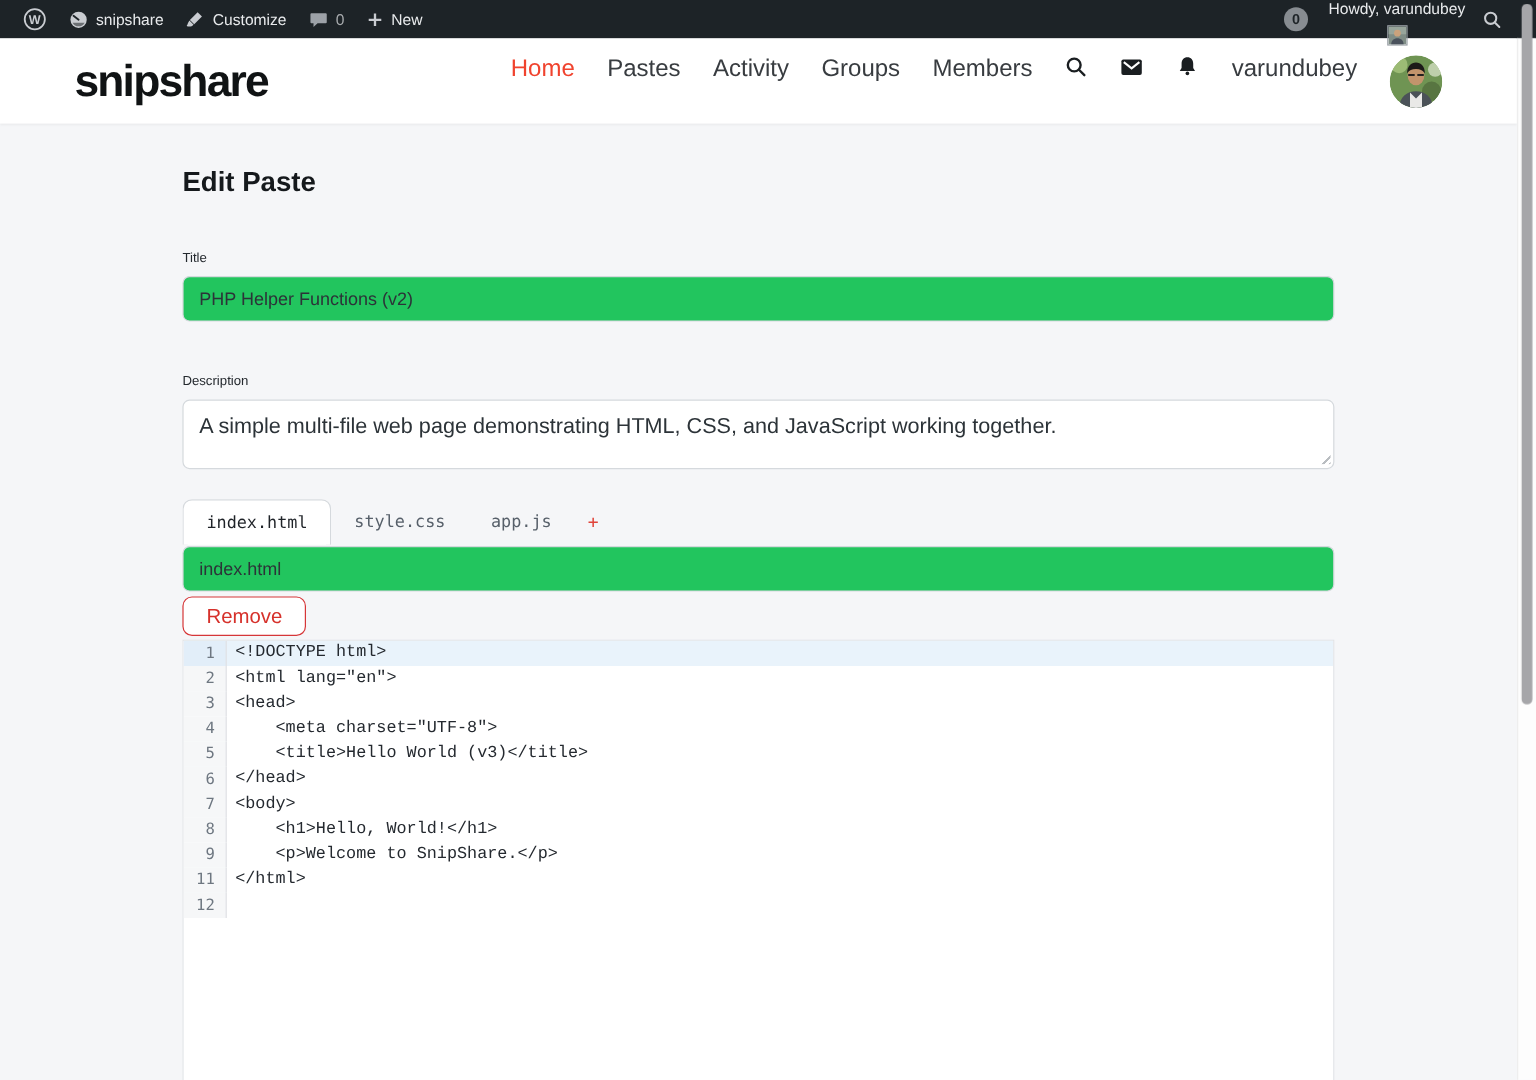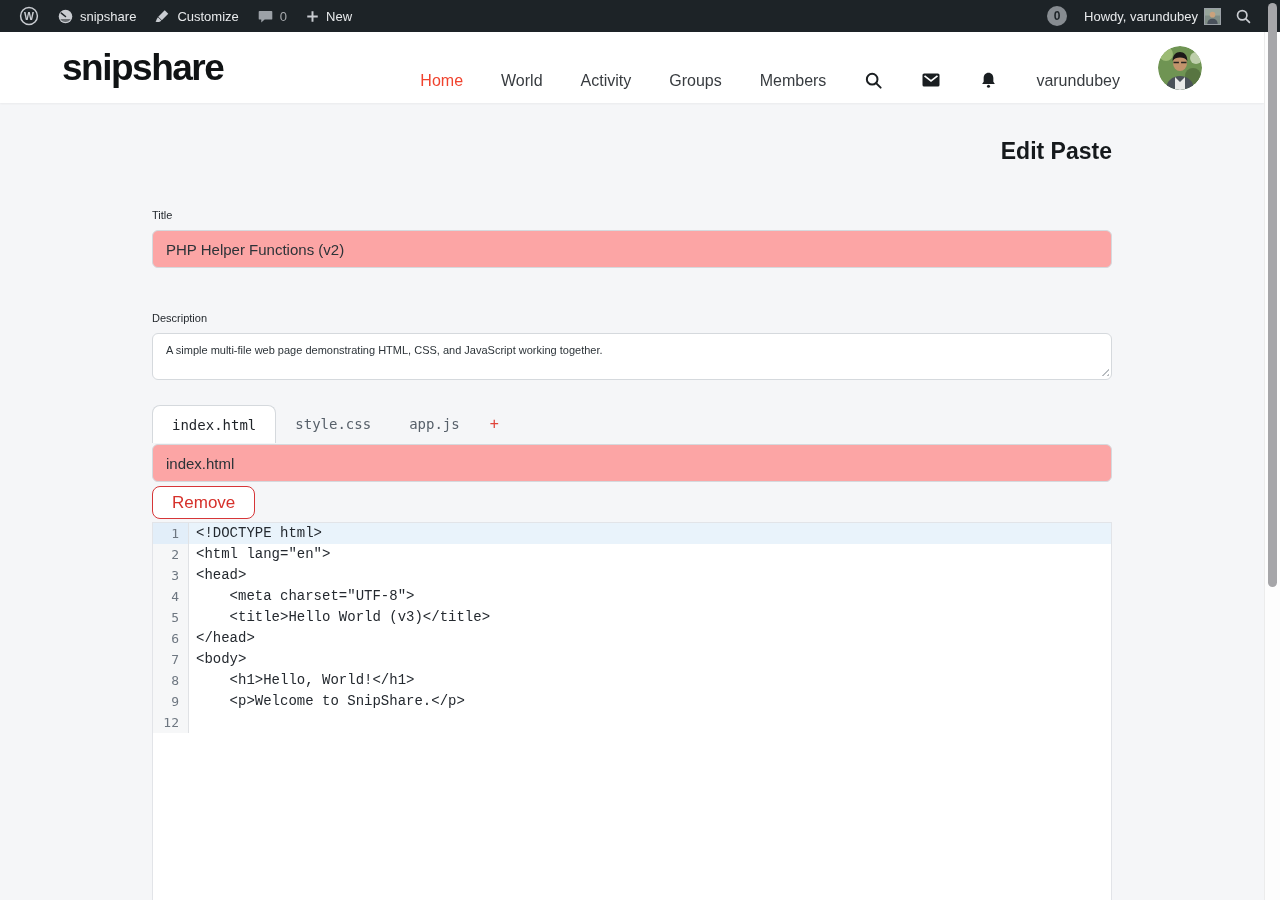--- a/index.html
+++ b/index.html
@@ -23,38 +23,38 @@
   }
   .ab-avatar { width: 17px; height: 17px; border: 1px solid #9aa0a6; display: block; }
 
   
   .pagewrap { width: 1264px; }
 
   
   .siteheader { background: #fff; height: 71px; box-shadow: 0 1px 2px rgba(0,0,0,.05); }
   .siteheader .inner { width: 1140px; margin: 0 auto; height: 100%; display: flex; align-items: center; }
   .logo { font-size: 37px; font-weight: bold; letter-spacing: -1.5px; color: #101314; cursor: pointer; }
-  .mainnav { margin-left: auto; display: flex; align-items: flex-end; gap: 38px; font-size: 16px; }
+  .mainnav { margin-left: auto; display: flex; align-items: flex-start; gap: 27px; font-size: 20px; }
   .mainnav a { text-decoration: none; color: #383c40; cursor: pointer; }
   .mainnav a.active { color: #f0432e; }
   .hicon { display: flex; align-items: center; cursor: pointer; }
   .h-avatar { width: 44px; height: 44px; border-radius: 50%; overflow: hidden; display: block; cursor: pointer; }
 
   
   .main { width: 960px; margin: 0 auto; }
-  .page-title { font-size: 23px; font-weight: bold; color: #15191c; margin: 35px 0 0; text-align: right; }
+  .page-title { font-size: 23px; font-weight: bold; color: #15191c; margin: 35px 0 0; }
   .field-label { display: block; font-size: 11px; font-weight: normal; color: #24292e; margin: 44px 0 9px; }
   .tinput {
-    width: 100%; height: 38px; background: #fca5a5; border: 1px solid #d5d9dd;
+    width: 100%; height: 38px; background: #22c55e; border: 1px solid #d5d9dd;
     border-radius: 6px; padding: 0 13px; font-size: 15px; color: #2c3338;
     font-family: "Liberation Sans", sans-serif; outline: none;
   }
   .tarea {
-    width: 100%; height: 47px; background: #fff; border: 1px solid #d5d9dd;
-    border-radius: 6px; padding: 9px 13px; font-size: 11px; color: #2c3338; line-height: 1.35;
+    width: 100%; height: 58px; background: #fff; border: 1px solid #d5d9dd;
+    border-radius: 6px; padding: 9px 13px; font-size: 18px; color: #2c3338; line-height: 1.35;
     font-family: "Liberation Sans", sans-serif; resize: none; outline: none; display: block;
   }
   .ta-wrap { position: relative; }
   .ta-resize {
     position: absolute; right: 3px; bottom: 4px; width: 11px; height: 11px;
     background: repeating-linear-gradient(135deg, transparent 0 2.4px, #b9bdc1 2.4px 3.8px);
     clip-path: polygon(100% 0, 100% 100%, 0 100%);
   }
 
   
@@ -143,21 +143,21 @@
     <span>
       <svg width="15" height="15" viewBox="0 0 20 20">
         <path d="M10 3 v14 M3 10 h14" stroke="#c9ccd1" stroke-width="2.6"></path>
       </svg>
     </span>
     <span>New</span>
   </span>
 
   <span class="ab-right">
     <span class="ab-badge">0</span>
-    <span class="ab-item" style="padding-right:4px;">
+    <span class="ab-item" style="padding-right:4px;flex-direction:column;">
       <span>Howdy, varundubey</span>
       <span class="ab-avatar">
         <svg width="15" height="15" viewBox="0 0 16 16">
           <rect width="16" height="16" fill="#7f8d86"></rect>
           <rect width="16" height="7" fill="#97a59b"></rect>
           <circle cx="8" cy="6" r="3" fill="#caa27c"></circle>
           <path d="M2.5 16 c0-3.6 2.4-5.5 5.5-5.5 s5.5 1.9 5.5 5.5 z" fill="#4a525c"></path>
         </svg>
       </span>
     </span>
@@ -170,21 +170,21 @@
   </span>
 </div>
 
 <div class="pagewrap">
 
   <div class="siteheader">
     <div class="inner">
       <div class="logo">snipshare</div>
       <nav class="mainnav">
         <a class="active">Home</a>
-        <a>World</a>
+        <a>Pastes</a>
         <a>Activity</a>
         <a>Groups</a>
         <a>Members</a>
         <span class="hicon">
           <svg width="19" height="19" viewBox="0 0 20 20">
             <circle cx="8.6" cy="8.6" r="5.6" fill="none" stroke="#1a1e21" stroke-width="2.1"></circle>
             <path d="M13 13 L17.5 17.5" stroke="#1a1e21" stroke-width="2.1" stroke-linecap="round"></path>
           </svg>
         </span>
         <span class="hicon">
@@ -279,20 +279,24 @@
       </div>
       <div class="crow">
         <span class="ln">8</span>
         <span class="cd">    &lt;h1&gt;Hello, World!&lt;/h1&gt;</span>
       </div>
       <div class="crow">
         <span class="ln">9</span>
         <span class="cd">    &lt;p&gt;Welcome to SnipShare.&lt;/p&gt;</span>
       </div>
       <div class="crow">
+        <span class="ln">11</span>
+        <span class="cd">&lt;/html&gt;</span>
+      </div>
+      <div class="crow">
         <span class="ln">12</span>
         <span class="cd"></span>
       </div>
     </div>
   </div>
 </div>
 
 <div class="sb-track"></div>
 <div class="sb-thumb"></div>
 

